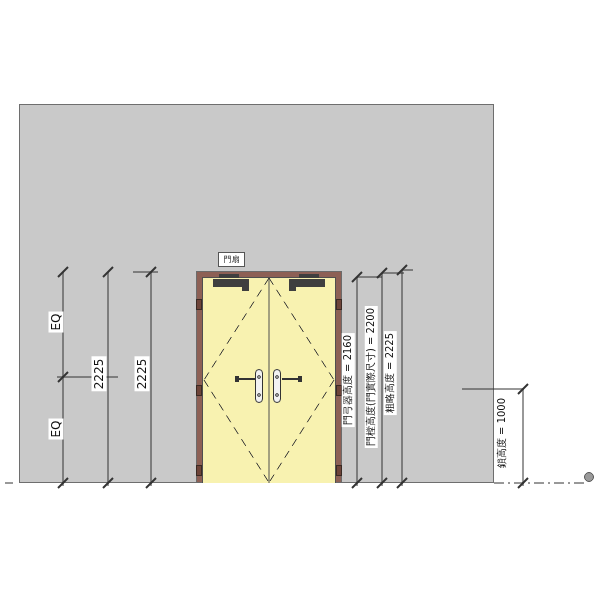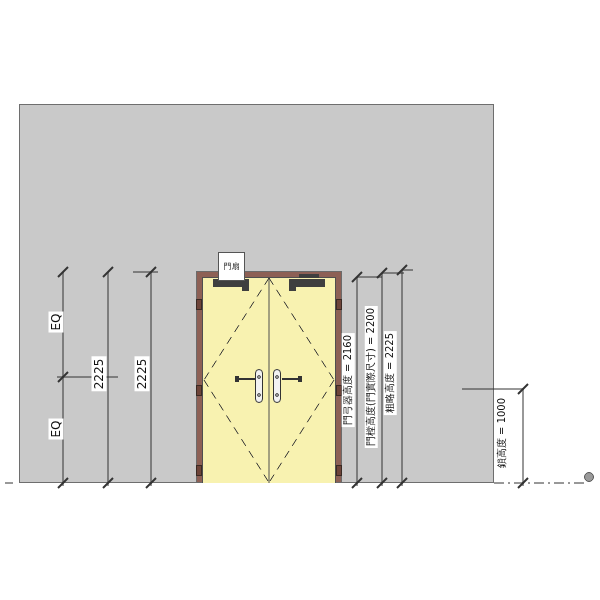--- a/index.html
+++ b/index.html
@@ -19,21 +19,21 @@
   svg.overlay{position:absolute;left:0;top:0;}
   .hw{position:absolute;background:var(--hardware);}
   .hinge{position:absolute;width:6px;height:11px;background:#6e4439;border:1px solid #3a2a24;box-sizing:border-box;}
   .esc{position:absolute;width:8px;height:34px;background:#f2f2f2;border:1px solid #333;border-radius:4px;box-sizing:border-box;}
   .screw{position:absolute;width:4px;height:4px;border-radius:50%;background:#aaa;border:1px solid #555;box-sizing:border-box;}
   .lever{position:absolute;height:2px;background:#333;}
   .lever-end{position:absolute;width:4px;height:6px;background:#333;}
   .dim-label{position:absolute;transform:translate(-50%,-50%) rotate(-90deg);
         white-space:nowrap;background:var(--label-bg);padding:0 2px;font-size:10px;line-height:1.25;}
   .dim-num{font-size:12px;}
-  #door-tag{left:218px;top:252px;width:27px;height:29px;background:#fff;border:1px solid #555;
+  #door-tag{left:218px;top:252px;width:27px;height:15px;background:#fff;border:1px solid #555;
         box-sizing:border-box;font-size:8px;display:flex;align-items:center;justify-content:center;}
 </style>
 </head>
 <body>
 
 <div id="canvas">
 
   <div id="wall" class="abs"></div>
 
   <div id="door-frame" class="abs"></div>

